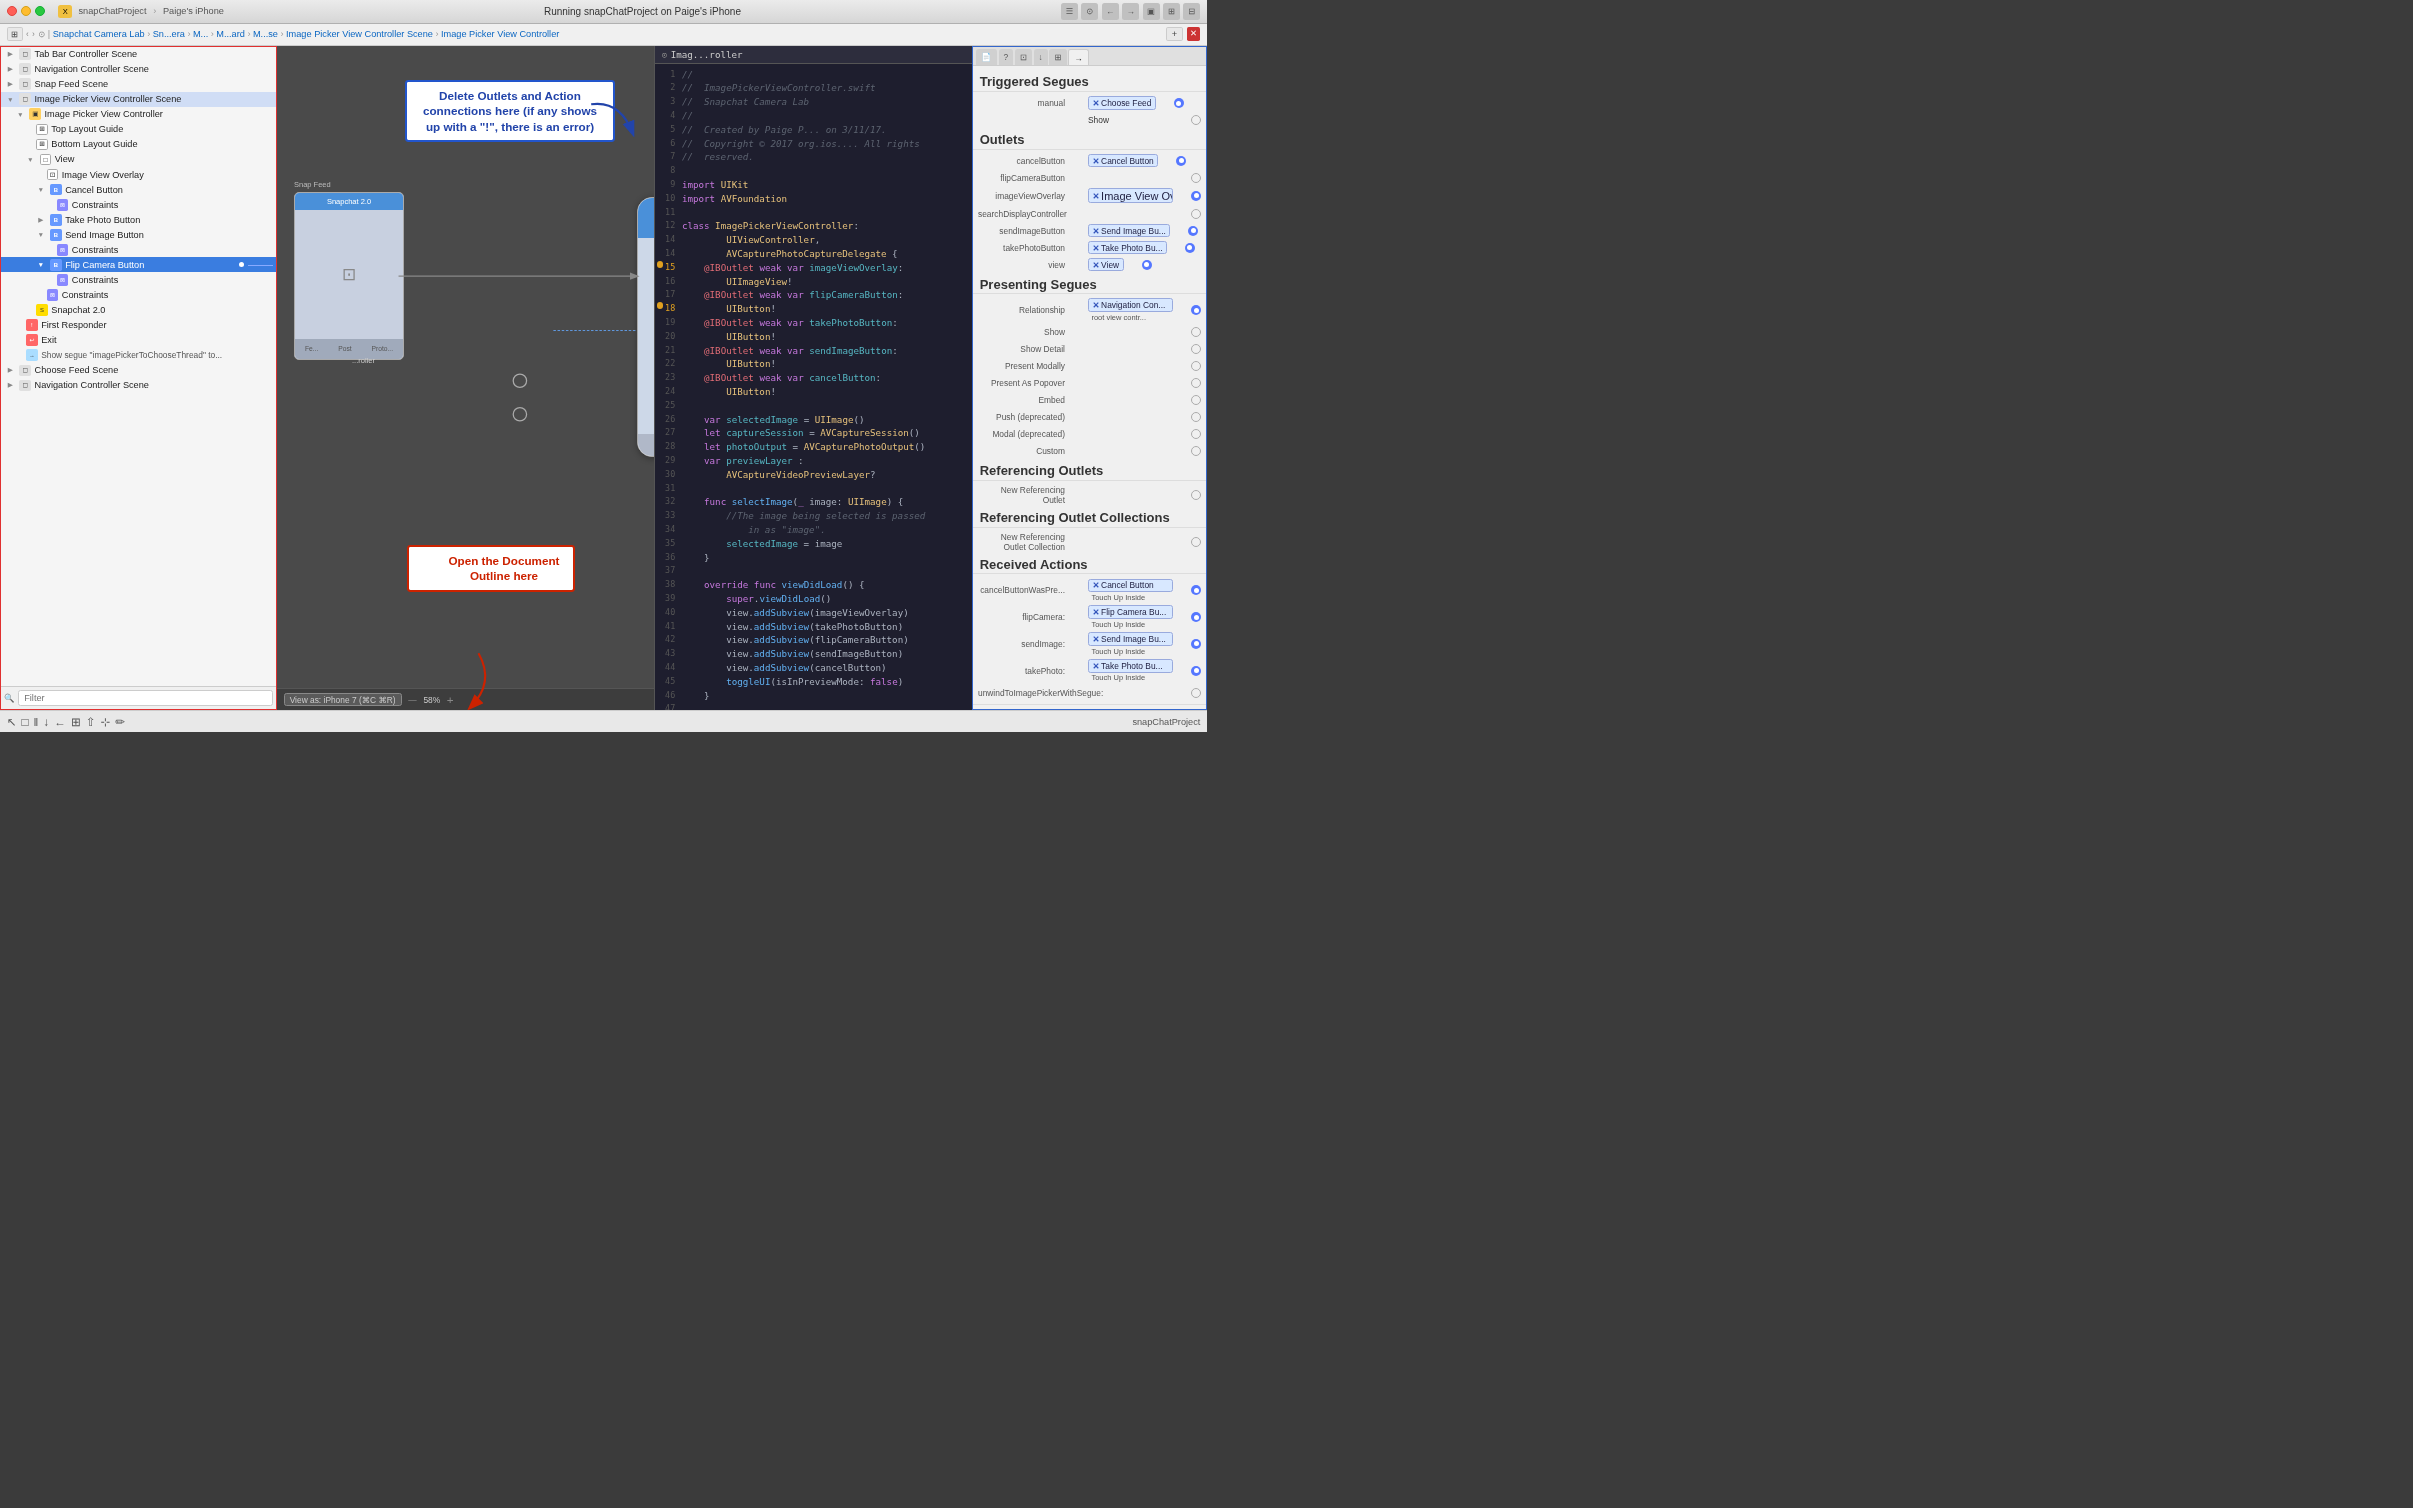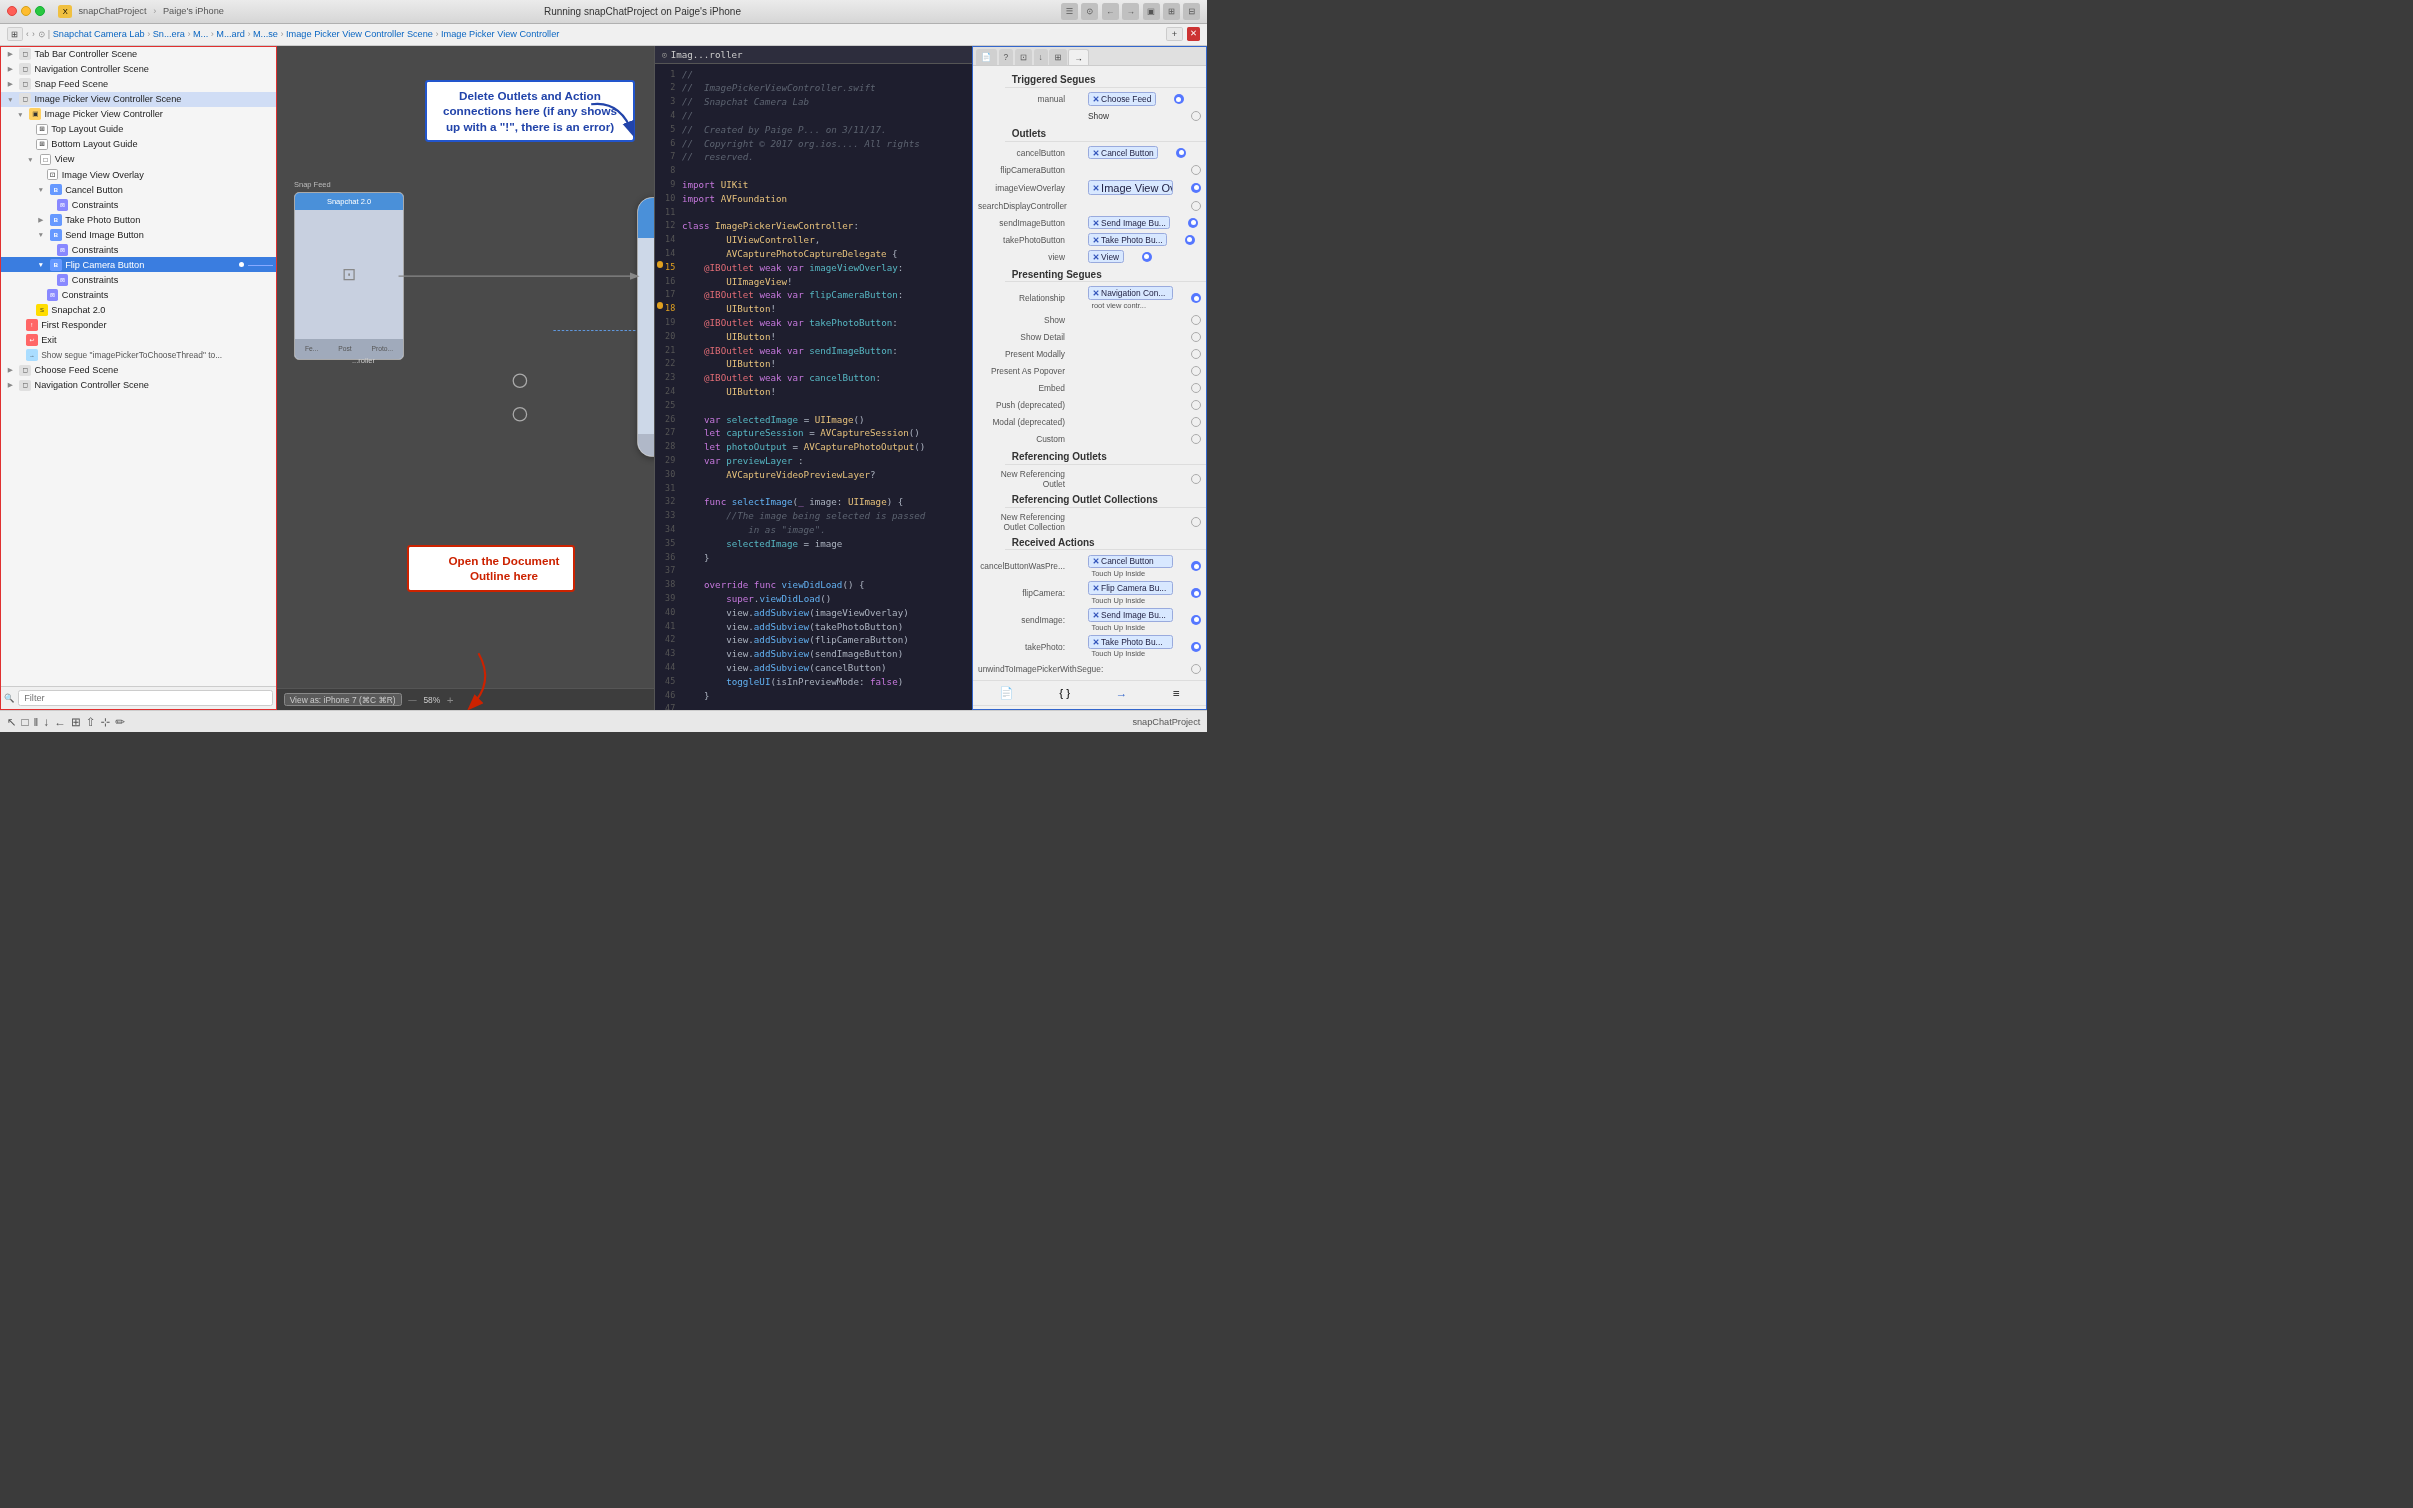--- a/index.html
+++ b/index.html
@@ -196,27 +196,26 @@
       display: flex;
       background: #e0e0e0;
       border-bottom: 0.8px solid #ccc;
       padding: 2.5px 3.4px 0;
       gap: 1.7px;
     }
     .insp-tab { padding: 2.5px 5px; border-radius: 2.5px 2.5px 0 0; font-size: 8.4px; cursor: pointer; background: #d0d0d0; color: #555; }
     .insp-tab.active { background: #f0f0f0; color: #222; border: 0.8px solid #ccc; border-bottom: none; }
     #inspector-body { flex: 1; overflow-y: auto; padding: 5px 0; }
     .insp-section-title {
-      font-size: 10px;
+      font-size: 13px;
       font-weight: 600;
       color: #333;
       padding: 3.4px 6.7px 1.7px;
       border-bottom: 0.8px solid #ddd;
       margin-bottom: 2.5px;
-      margin-left: 32px;
     }
     .insp-row {
       display: flex;
       align-items: center;
       padding: 1.7px 5px;
       gap: 18px;
       min-height: 17px;
     }
     .insp-label { color: #555; font-size: 8.4px; flex: 0 0 92px; text-align: right; padding-right: 5px; }
     .insp-connect { width: 10px; height: 10px; background: #5577ff; border-radius: 50%; flex-shrink: 0; display: flex; align-items: center; justify-content: center; }
@@ -475,21 +474,21 @@
     <div id="left-filter">
       <div style="display:flex;align-items:center;gap:3.4px;">
         <span style="font-size:8.4px;color:#888;">🔍</span>
         <input type="text" placeholder="Filter" style="">
       </div>
     </div>
   </div>
 
   <div id="center-panel">
 
-    <div class="annotation-box" style="left:148px;top:34px;width:241px;">
+    <div class="annotation-box" style="left:128px;top:34px;width:241px;">
       <span>Delete Outlets and Action connections here (if any shows up with a "!", there is an error)</span>
     </div>
 
     <svg class="annotation-arrow" style="left:310px;top:50px;width:50px;height:50px;" viewBox="0 0 60 60">
       <path d="M5,10 Q40,5 55,45" stroke="#2244aa" stroke-width="2.5" fill="none" marker-end="url(#arrowBlue)"></path>
       <defs>
         <marker id="arrowBlue" markerWidth="8" markerHeight="8" refX="6" refY="3" orient="auto">
           <path d="M0,0 L0,6 L8,3 z" fill="#2244aa"></path>
         </marker>
       </defs>

